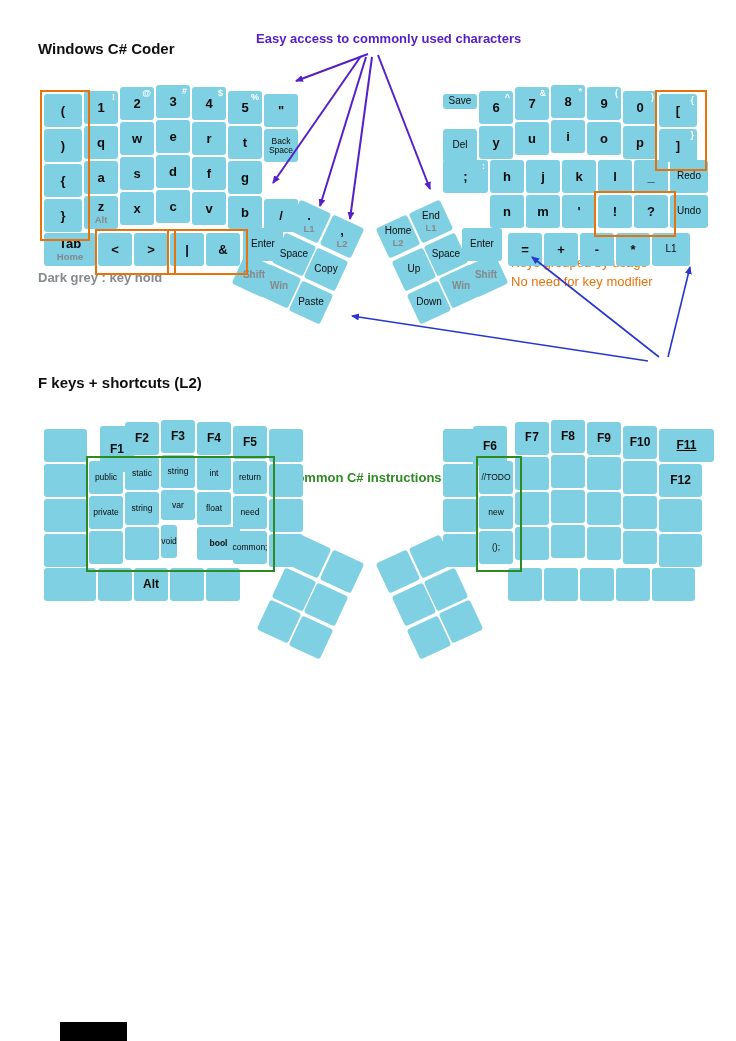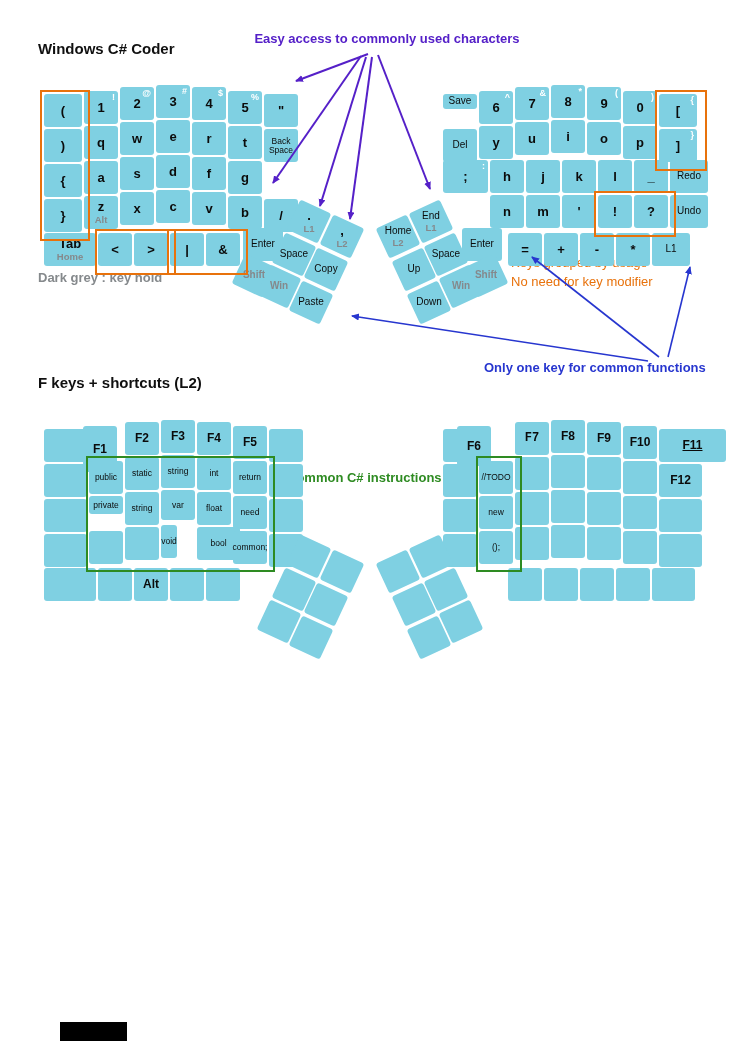--- a/index.html
+++ b/index.html
@@ -29,28 +29,27 @@
   .overlay{position:absolute;left:0;top:0;z-index:6;pointer-events:none}
   .footerbar{position:absolute;background:#000}
 </style>
 </head>
 <body>
 
 <div class="page" style="--key-bg: #7fd0e2; --hold: #85898c; --purple: #5520c8; --blue: #2736cf; --orange: #e8720c; --green: #2e8b22;">
 
   <div class="title" style="left:38px;top:40px">Windows C# Coder</div>
 
-  <div class="ann purple" style="left:250px;top:31px;width:274px;text-align:center">Easy access to commonly used characters</div>
+  <div class="ann purple" style="left:256px;top:31px;width:274px;">Easy access to commonly used characters</div>
 
   <div class="ann greyb" style="left:38px;top:270px">Dark grey : key hold</div>
 
   <div class="ann orange" style="left:511px;top:255px">Keys grouped by usage</div>
   <div class="ann orange" style="left:511px;top:274px">No need for key modifier</div>
 
-  <div class="ann blue" style="left:484px;top:360px">Only one key for common functions</div>
 
   <div class="title" style="left:38px;top:374px">F keys + shortcuts (L2)</div>
 
   <div class="ann green" style="left:287px;top:470px">Common C# instructions</div>
 
   <div id="kb1">
       <div class="key" style="left: 44px; top: 94px; width: 38px; height: 33px;">
         <div class="inner">
           <span class="main">(</span>
         </div>
@@ -467,21 +466,21 @@
       <div class="key sm grey" style="left: 444px; top: 270px; width: 34px; height: 33px; transform: rotate(-25deg);">
         <div class="inner" style="transform: rotate(25deg);">
           <span class="main">Win</span>
         </div>
       </div>
     </div>
   <div id="kb2">
       <div class="key" style="left: 44px; top: 429px; width: 43px; height: 33px;">
         <div class="inner"></div>
       </div>
-      <div class="key fk" style="left: 83px; top: 426px; width: 34px; height: 46px;">
+      <div class="key fk" style="left: 100px; top: 426px; width: 34px; height: 46px;">
         <div class="inner">
           <span class="main">F1</span>
         </div>
       </div>
       <div class="key fk" style="left: 125px; top: 422px; width: 34px; height: 33px;">
         <div class="inner">
           <span class="main">F2</span>
         </div>
       </div>
       <div class="key fk" style="left: 161px; top: 420px; width: 34px; height: 33px;">
@@ -529,21 +528,21 @@
         <div class="inner">
           <span class="main">return</span>
         </div>
       </div>
       <div class="key" style="left: 269px; top: 464px; width: 34px; height: 33px;">
         <div class="inner"></div>
       </div>
       <div class="key" style="left: 44px; top: 499px; width: 43px; height: 33px;">
         <div class="inner"></div>
       </div>
-      <div class="key kw" style="left: 89px; top: 496px; width: 34px; height: 18px;">
+      <div class="key kw" style="left: 89px; top: 496px; width: 34px; height: 33px;">
         <div class="inner">
           <span class="main">private</span>
         </div>
       </div>
       <div class="key kw" style="left: 125px; top: 492px; width: 34px; height: 33px;">
         <div class="inner">
           <span class="main">string</span>
         </div>
       </div>
       <div class="key kw" style="left: 161px; top: 490px; width: 34px; height: 30px;">
@@ -571,21 +570,21 @@
         <div class="inner"></div>
       </div>
       <div class="key" style="left: 125px; top: 527px; width: 34px; height: 33px;">
         <div class="inner"></div>
       </div>
       <div class="key kw" style="left: 161px; top: 525px; width: 16px; height: 33px;">
         <div class="inner">
           <span class="main">void</span>
         </div>
       </div>
-      <div class="key kw" style="left: 197px; top: 527px; width: 43px; height: 33px;">
+      <div class="key kw" style="left: 197px; top: 527px; width: 43px; height: 33px; font-weight: bold;">
         <div class="inner">
           <span class="main">bool</span>
         </div>
       </div>
       <div class="key kw" style="left: 233px; top: 531px; width: 34px; height: 33px;">
         <div class="inner">
           <span class="main">common;</span>
         </div>
       </div>
       <div class="key" style="left: 269px; top: 534px; width: 34px; height: 33px;">
@@ -604,21 +603,21 @@
       </div>
       <div class="key" style="left: 170px; top: 568px; width: 34px; height: 33px;">
         <div class="inner"></div>
       </div>
       <div class="key" style="left: 206px; top: 568px; width: 34px; height: 33px;">
         <div class="inner"></div>
       </div>
       <div class="key" style="left: 443px; top: 429px; width: 34px; height: 33px;">
         <div class="inner"></div>
       </div>
-      <div class="key fk" style="left: 457px; top: 426px; width: 34px; height: 40px;">
+      <div class="key fk" style="left: 473px; top: 426px; width: 34px; height: 40px;">
         <div class="inner">
           <span class="main">F6</span>
         </div>
       </div>
       <div class="key fk" style="left: 515px; top: 422px; width: 34px; height: 33px; font-family: Liberation Mono, monospace;">
         <div class="inner">
           <span class="main">F7</span>
         </div>
       </div>
       <div class="key fk" style="left: 551px; top: 420px; width: 34px; height: 33px;">
@@ -629,21 +628,21 @@
       <div class="key fk" style="left: 587px; top: 422px; width: 34px; height: 33px;">
         <div class="inner">
           <span class="main">F9</span>
         </div>
       </div>
       <div class="key fk" style="left: 623px; top: 426px; width: 34px; height: 33px;">
         <div class="inner">
           <span class="main">F10</span>
         </div>
       </div>
-      <div class="key fk" style="left: 659px; top: 429px; width: 67px; height: 33px; text-decoration: underline;">
+      <div class="key fk" style="left: 659px; top: 429px; width: 55px; height: 33px; text-decoration: underline;">
         <div class="inner">
           <span class="main">F11</span>
         </div>
       </div>
       <div class="key" style="left: 443px; top: 464px; width: 34px; height: 33px;">
         <div class="inner"></div>
       </div>
       <div class="key kw" style="left: 479px; top: 461px; width: 34px; height: 33px;">
         <div class="inner">
           <span class="main">//TODO</span>

